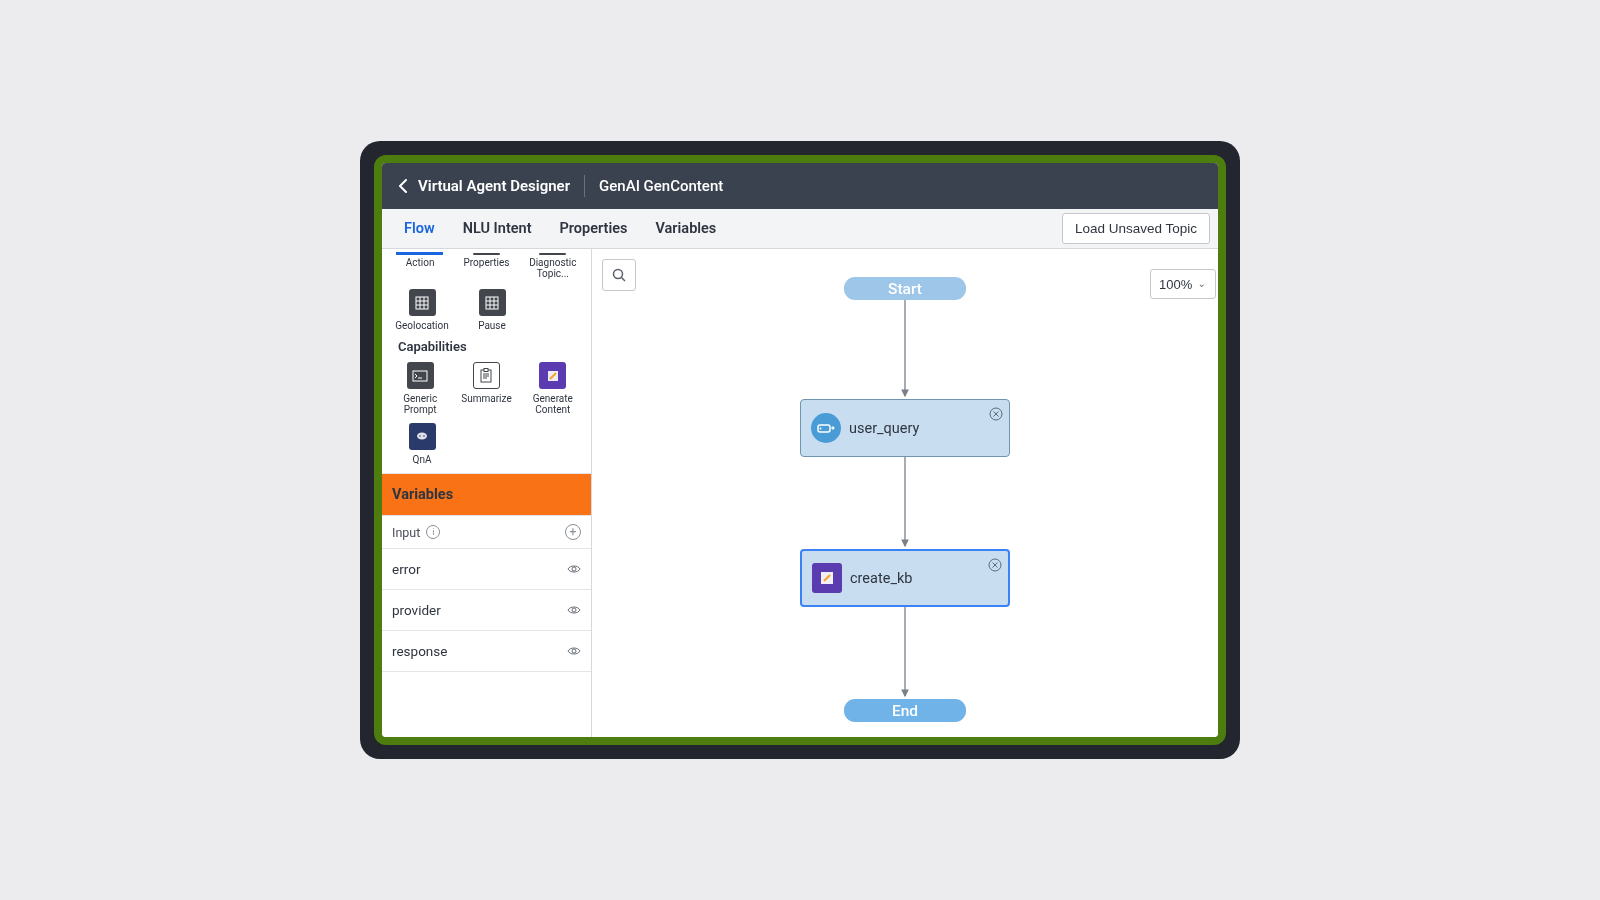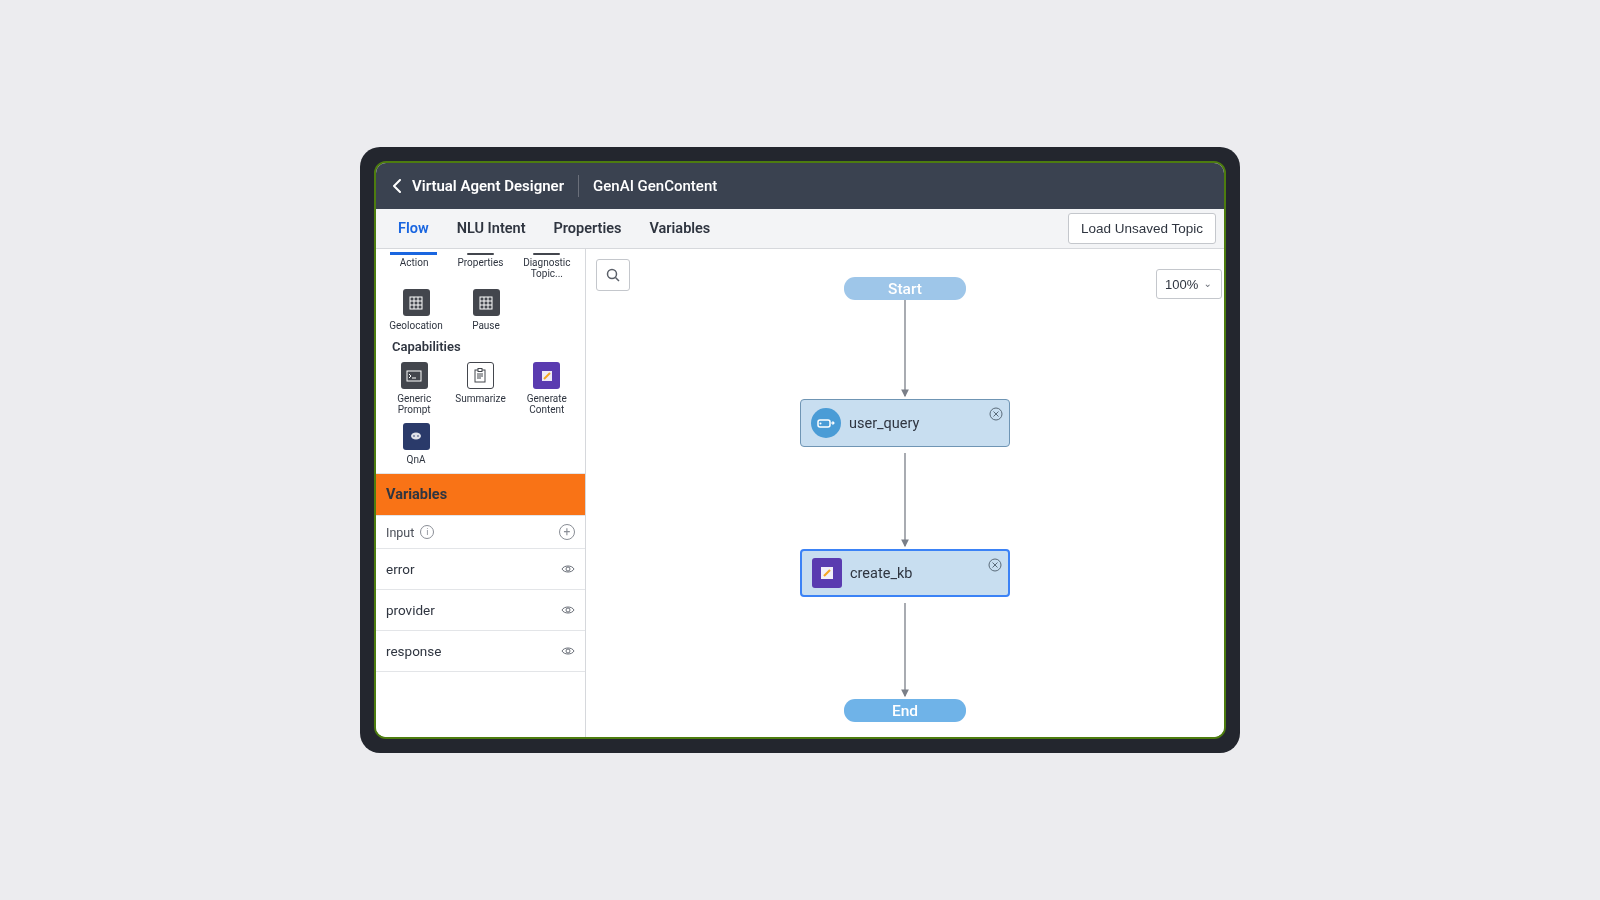--- a/index.html
+++ b/index.html
@@ -12,21 +12,21 @@
     align-items: center;
     justify-content: center;
   }
   .outer-frame {
     width: 880px;
     background: #23262e;
     border-radius: 20px;
     padding: 14px;
   }
   .inner-frame {
-    border: 2px solid #4d7c0f;
+    border: 8px solid #4d7c0f;
     border-radius: 12px;
     overflow: hidden;
     background: #fff;
   }
   .header {
     background: #3a4250;
     color: #fff;
     display: flex;
     align-items: center;
     height: 46px;
@@ -239,21 +239,21 @@
     font-size: 15.5px;
     font-weight: 500;
     display:flex;align-items:center;justify-content:center;
     border-radius: 11px;
     left: 50%;
     transform: translateX(-50%);
   }
   .node {
     position:absolute;
     width: 210px;
-    height: 48px;
+    height: 58px;
     background: #c8def0;
     border: 1.5px solid #6f95b4;
     border-radius: 4px;
     left: 50%;
     transform: translateX(-50%);
     display:flex;
     align-items:center;
     padding: 0 10px;
     cursor: move;
   }

